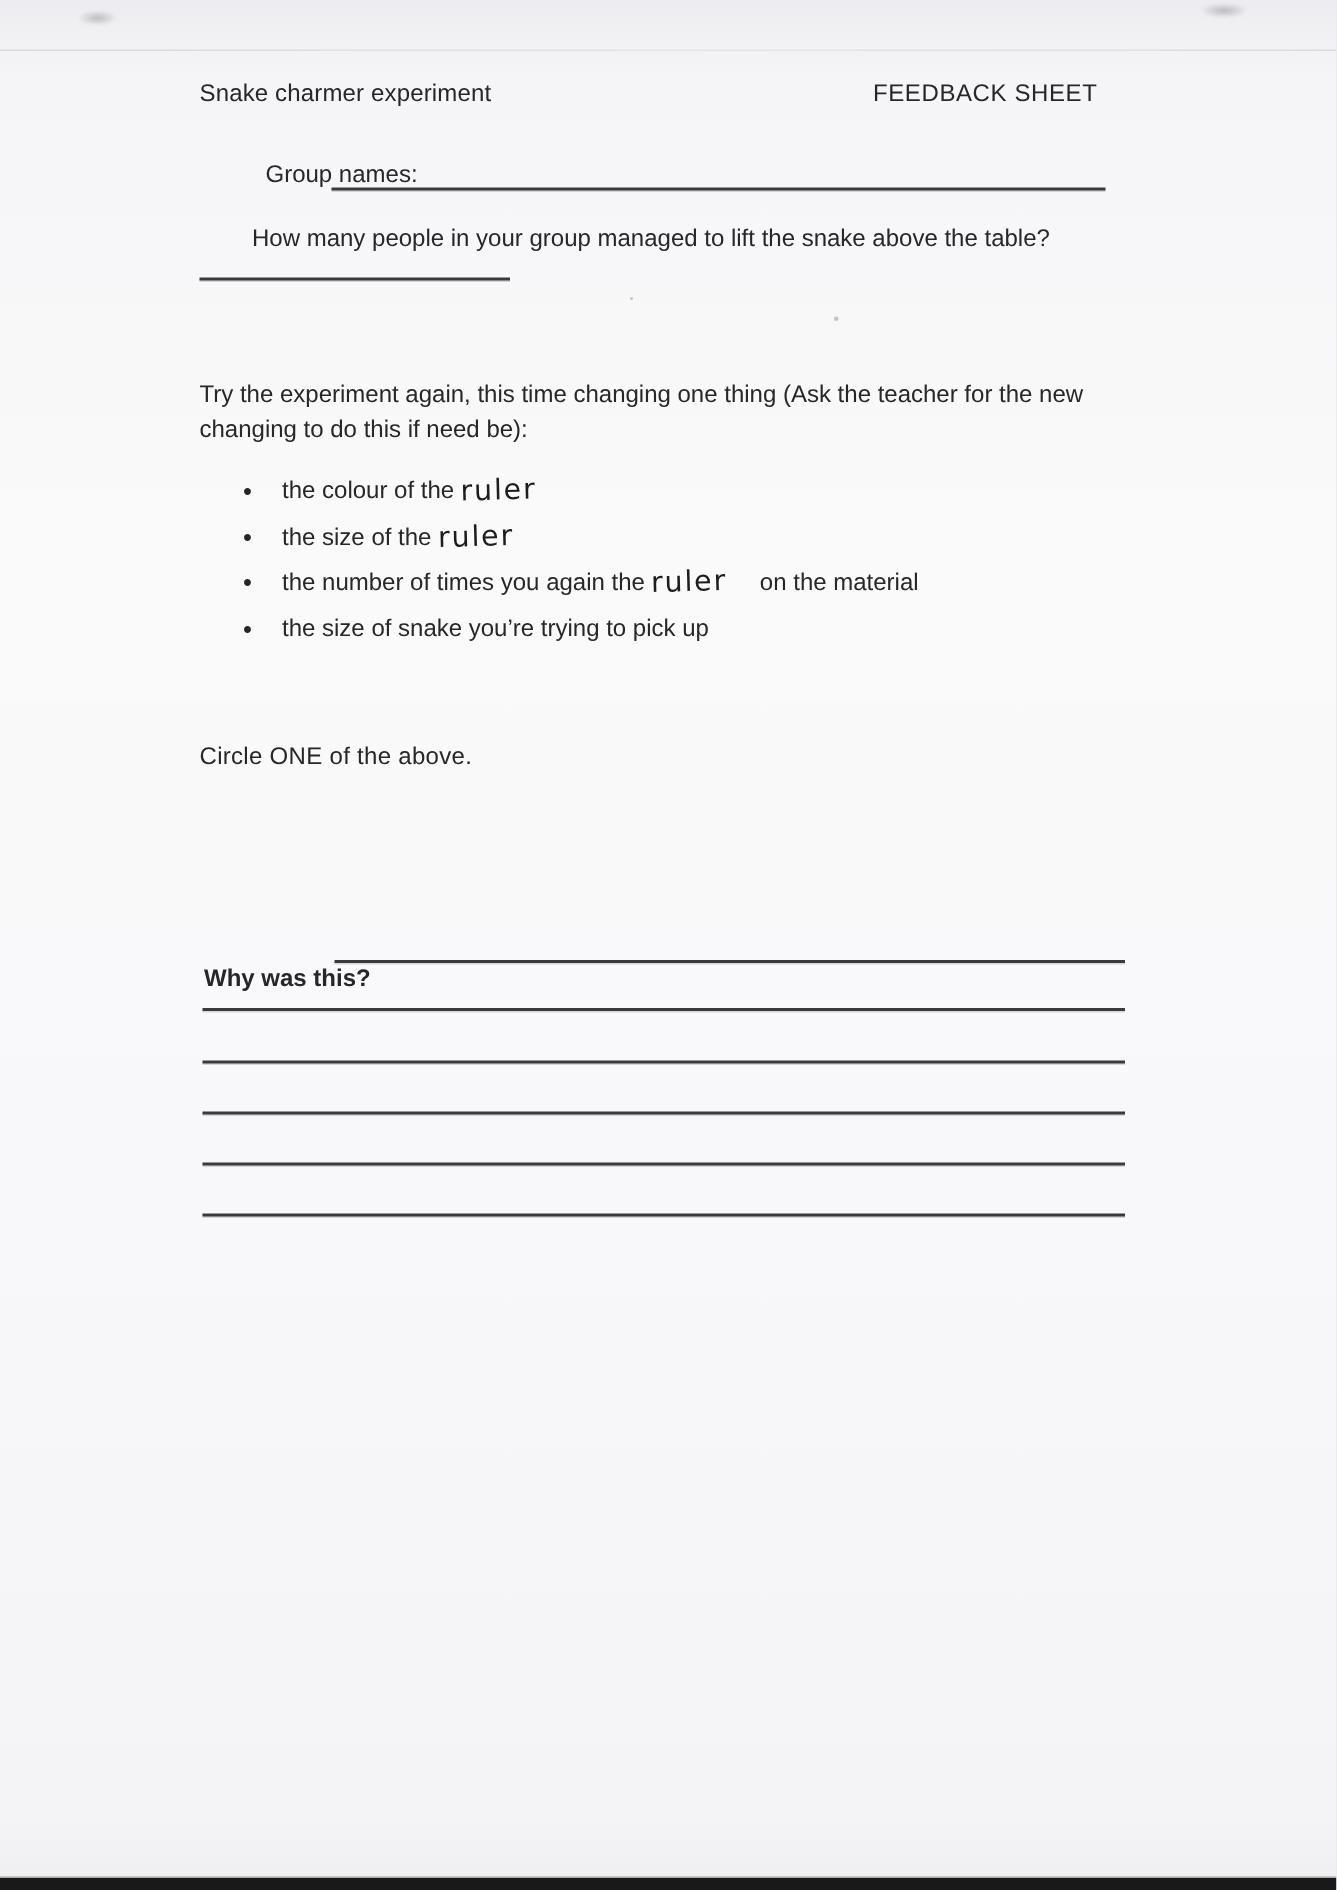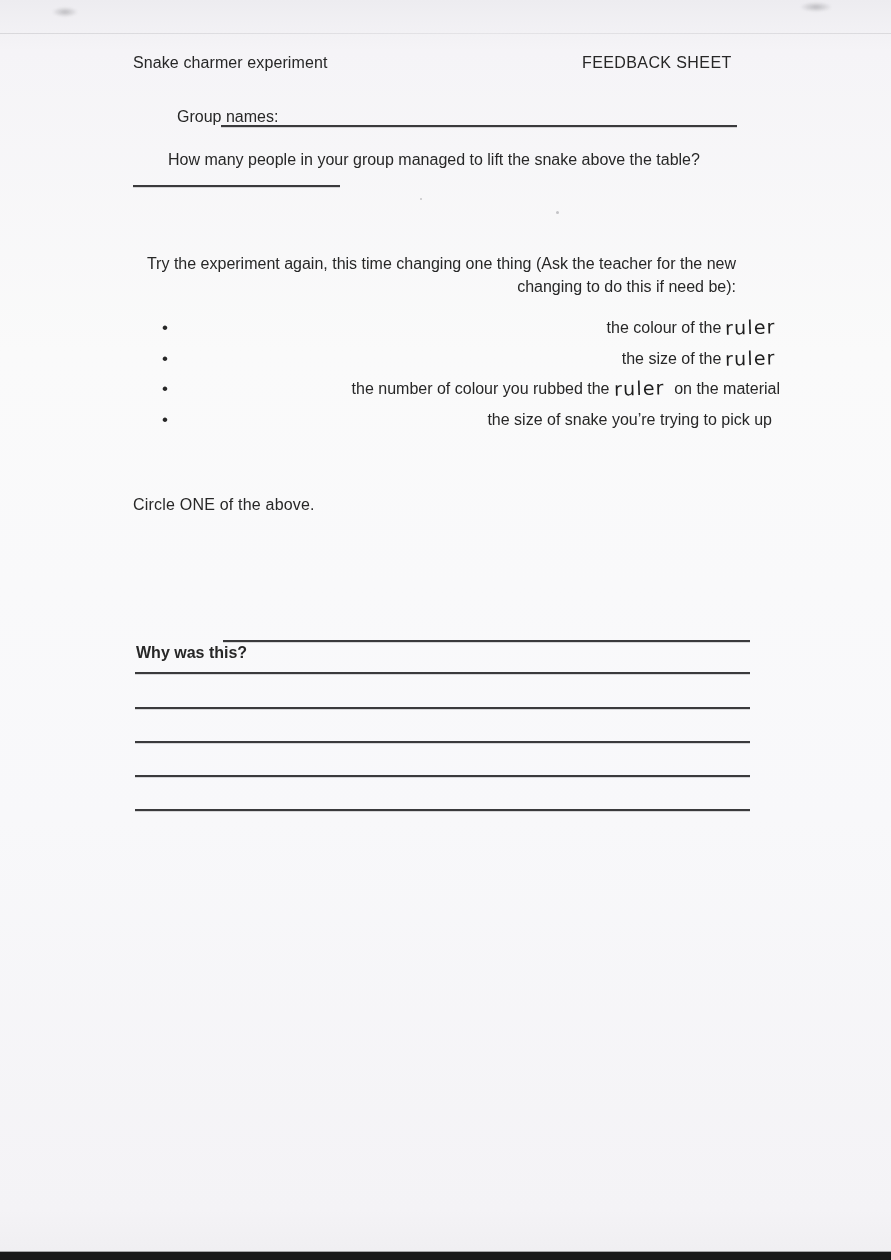--- a/index.html
+++ b/index.html
@@ -9,21 +9,21 @@
     font-family: "Liberation Sans", sans-serif;
     color: #272727;
     overflow: hidden;
   }
   .page {
     position: relative;
     width: 891px; height: 1260px;
     background: linear-gradient(180deg, #edecf0 0%, #f5f4f7 4%, #fafafa 28%, #f8f8fa 65%, #f4f3f6 96%, #efeef1 100%);
     overflow: hidden;
   }
-  .abs { position: absolute; text-align: right; }
+  .abs { position: absolute; }
   .txt { font-size: 16px; line-height: 22px; color: #272727; }
   .nowrap { white-space: nowrap; }
 
   .hdr-left  { top: 52px; left: 133px; letter-spacing: .1px; }
   .hdr-right { top: 52px; left: 582px; letter-spacing: .4px; }
 
   .group-label { top: 106px; left: 133px; margin-left: 44px; }
   .group-line  { top: 125px; left: 221px; width: 516px; }
 
   .q1 { top: 149px; left: 133px; margin-left: 35px; }
@@ -59,21 +59,21 @@
   .handwritten {
     display: inline-block;
     font-family: "DejaVu Sans", sans-serif;
     font-size: 19px;
     letter-spacing: 1.2px;
     color: #1d1d1d;
     transform: rotate(-1.5deg) translateY(1px);
     margin: 0 4px;
     line-height: 1;
   }
-  .post-gap { margin-left: 6px; }
+  .post-gap { margin-left: 18px; }
 
   .circle-one { top: 450px; left: 133px; font-weight: normal; letter-spacing: .2px; margin-top: 44px; }
 
   .q2 { top: 531px; left: 136px; width: 616px; line-height: 27.5px; }
 
   .why-label { top: 642px; left: 136px; font-weight: bold; }
   .why-line  { top: 640px; left: 223px; width: 527px; }
 
   .ans { left: 135px; width: 615px; }
 
@@ -121,21 +121,21 @@
   <div class="abs txt instructions">Try the experiment again, this time changing one thing (Ask the teacher for the new changing to do this if need be):</div>
 
   <ul class="abs bullets">
     <li>
       <span>the colour of the</span><span class="handwritten">ruler</span><span></span>
     </li>
     <li>
       <span>the size of the</span><span class="handwritten">ruler</span><span></span>
     </li>
     <li>
-      <span>the number of colour you rubbed the</span><span class="handwritten">ruler</span><span class="post-gap">on the material</span>
+      <span>the number of times you again the</span><span class="handwritten">ruler</span><span class="post-gap">on the material</span>
     </li>
     <li>
       <span>the size of snake you’re trying to pick up</span><span class="handwritten"></span><span></span>
     </li>
   </ul>
 
   <div class="abs txt nowrap circle-one">Circle ONE of the above.</div>
 
 
   <div class="abs txt nowrap why-label">Why was this?</div>

